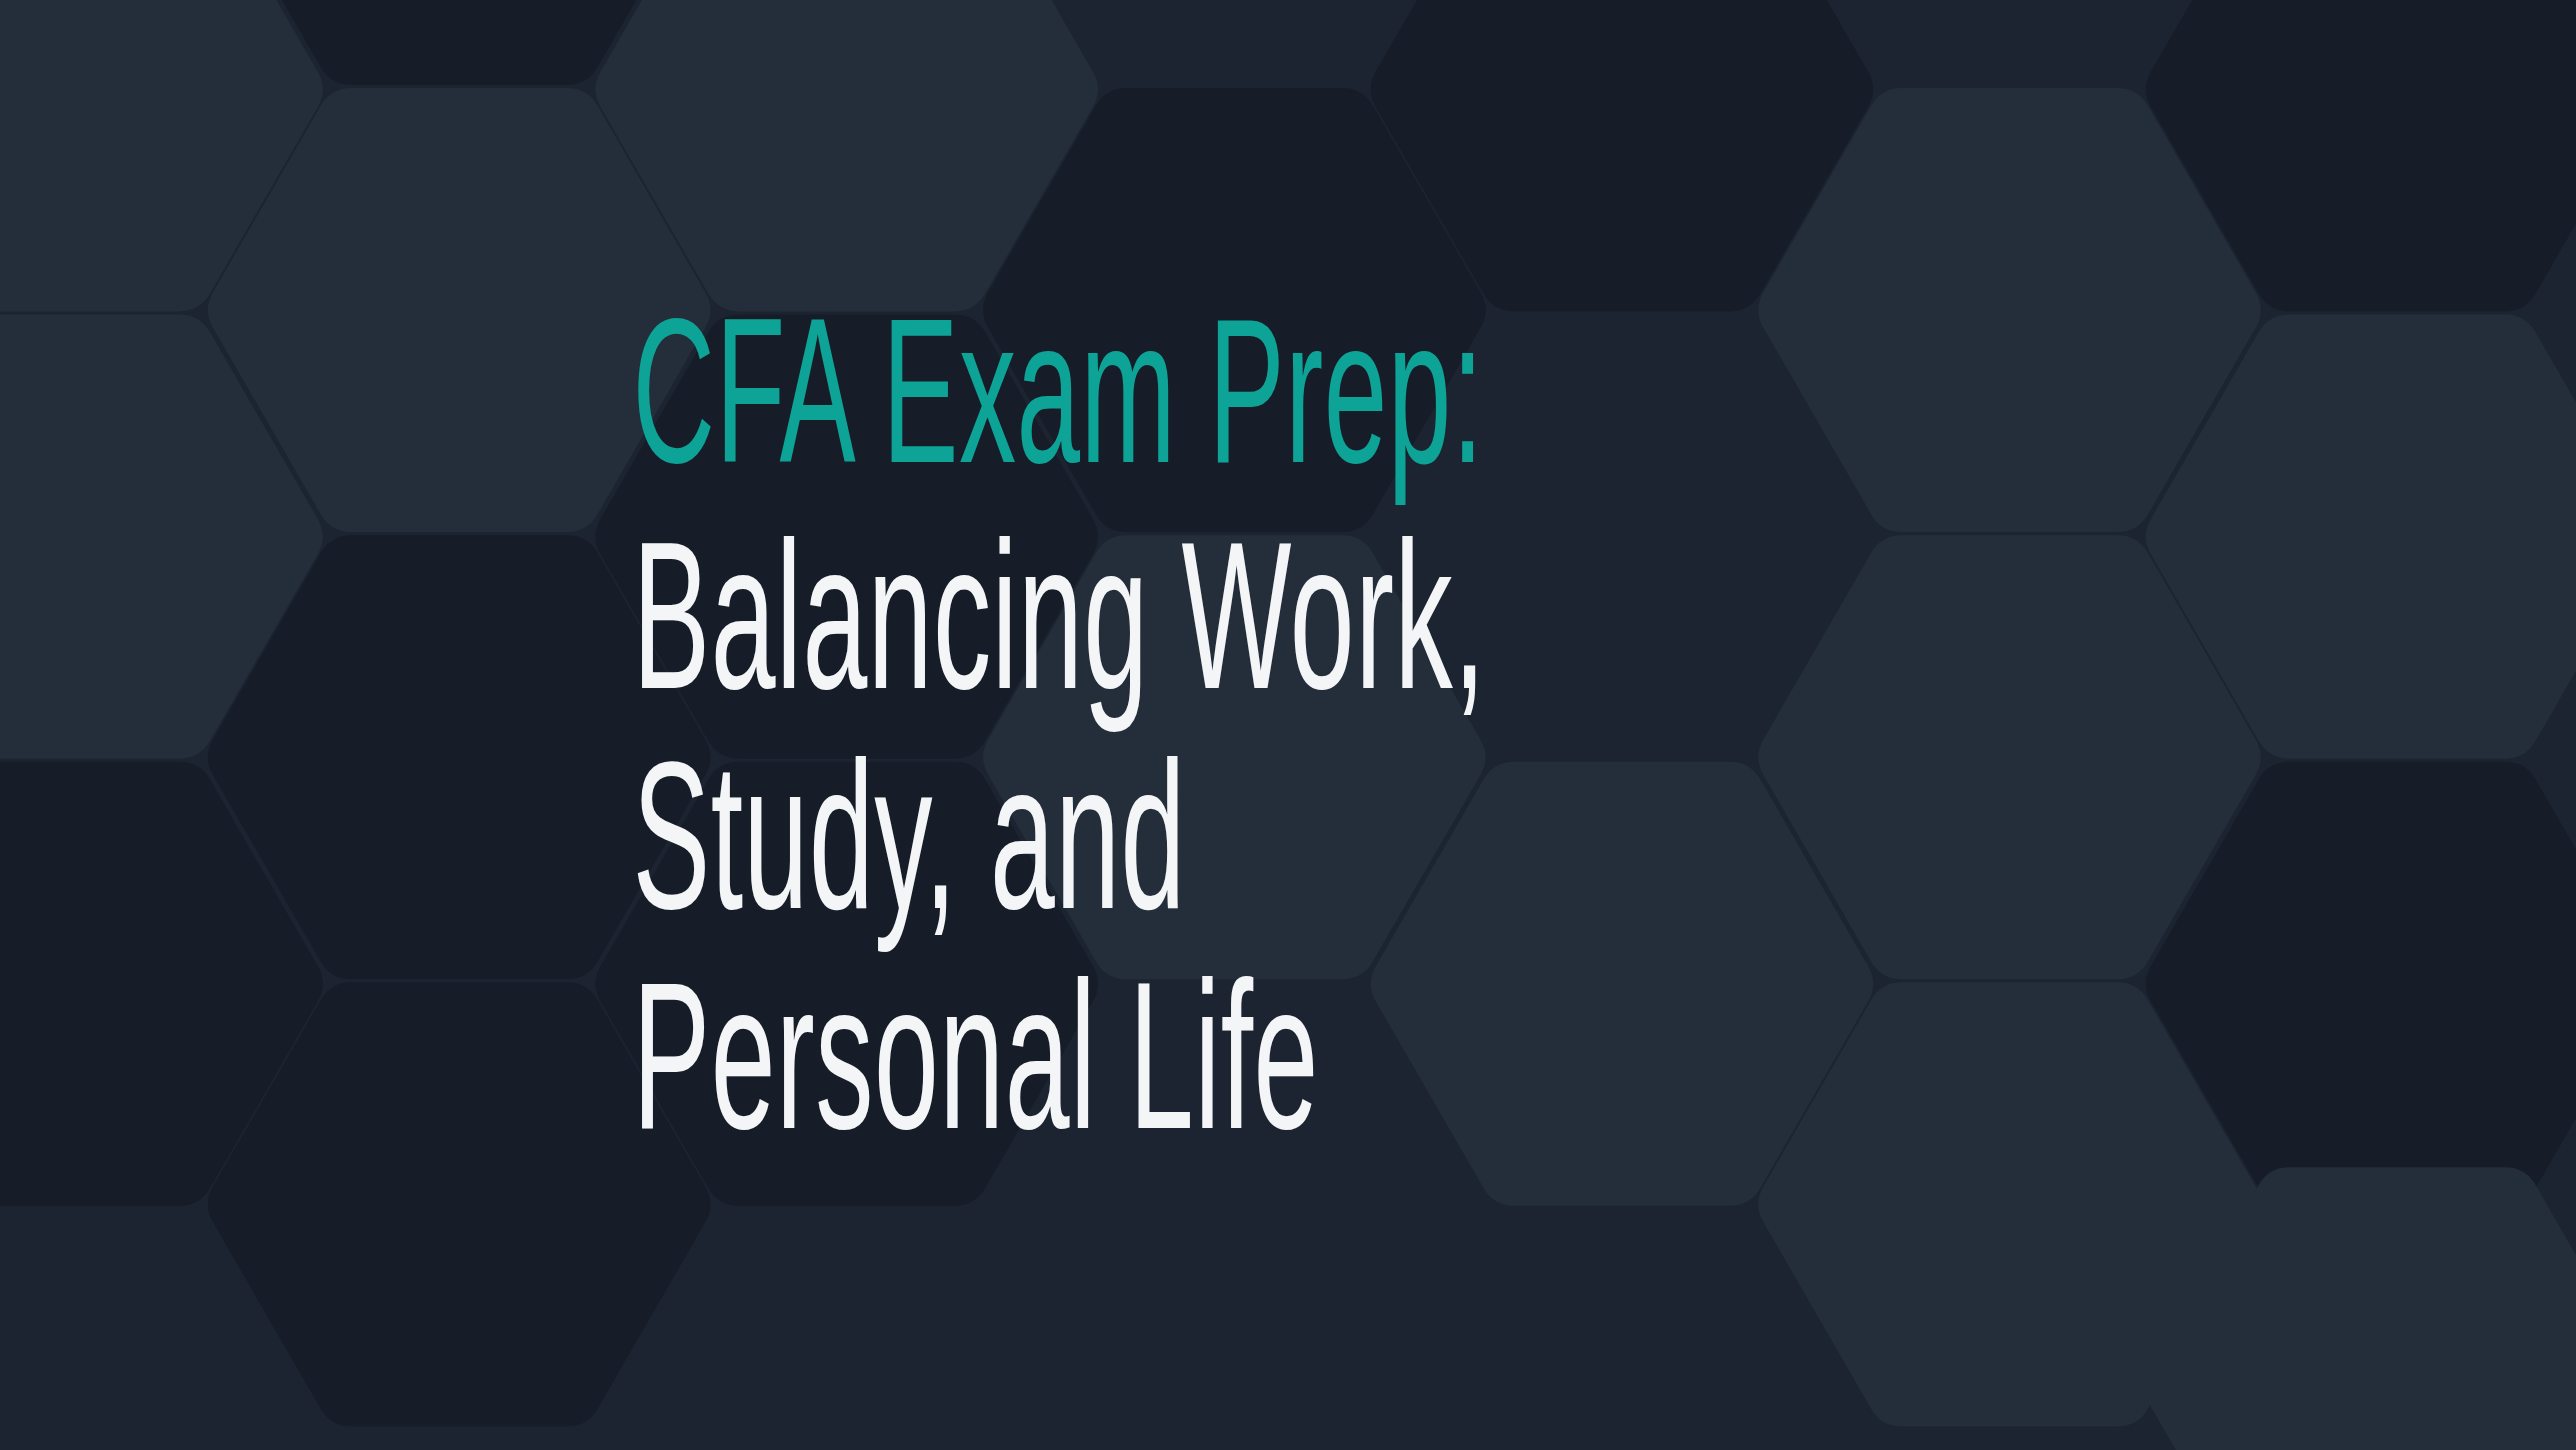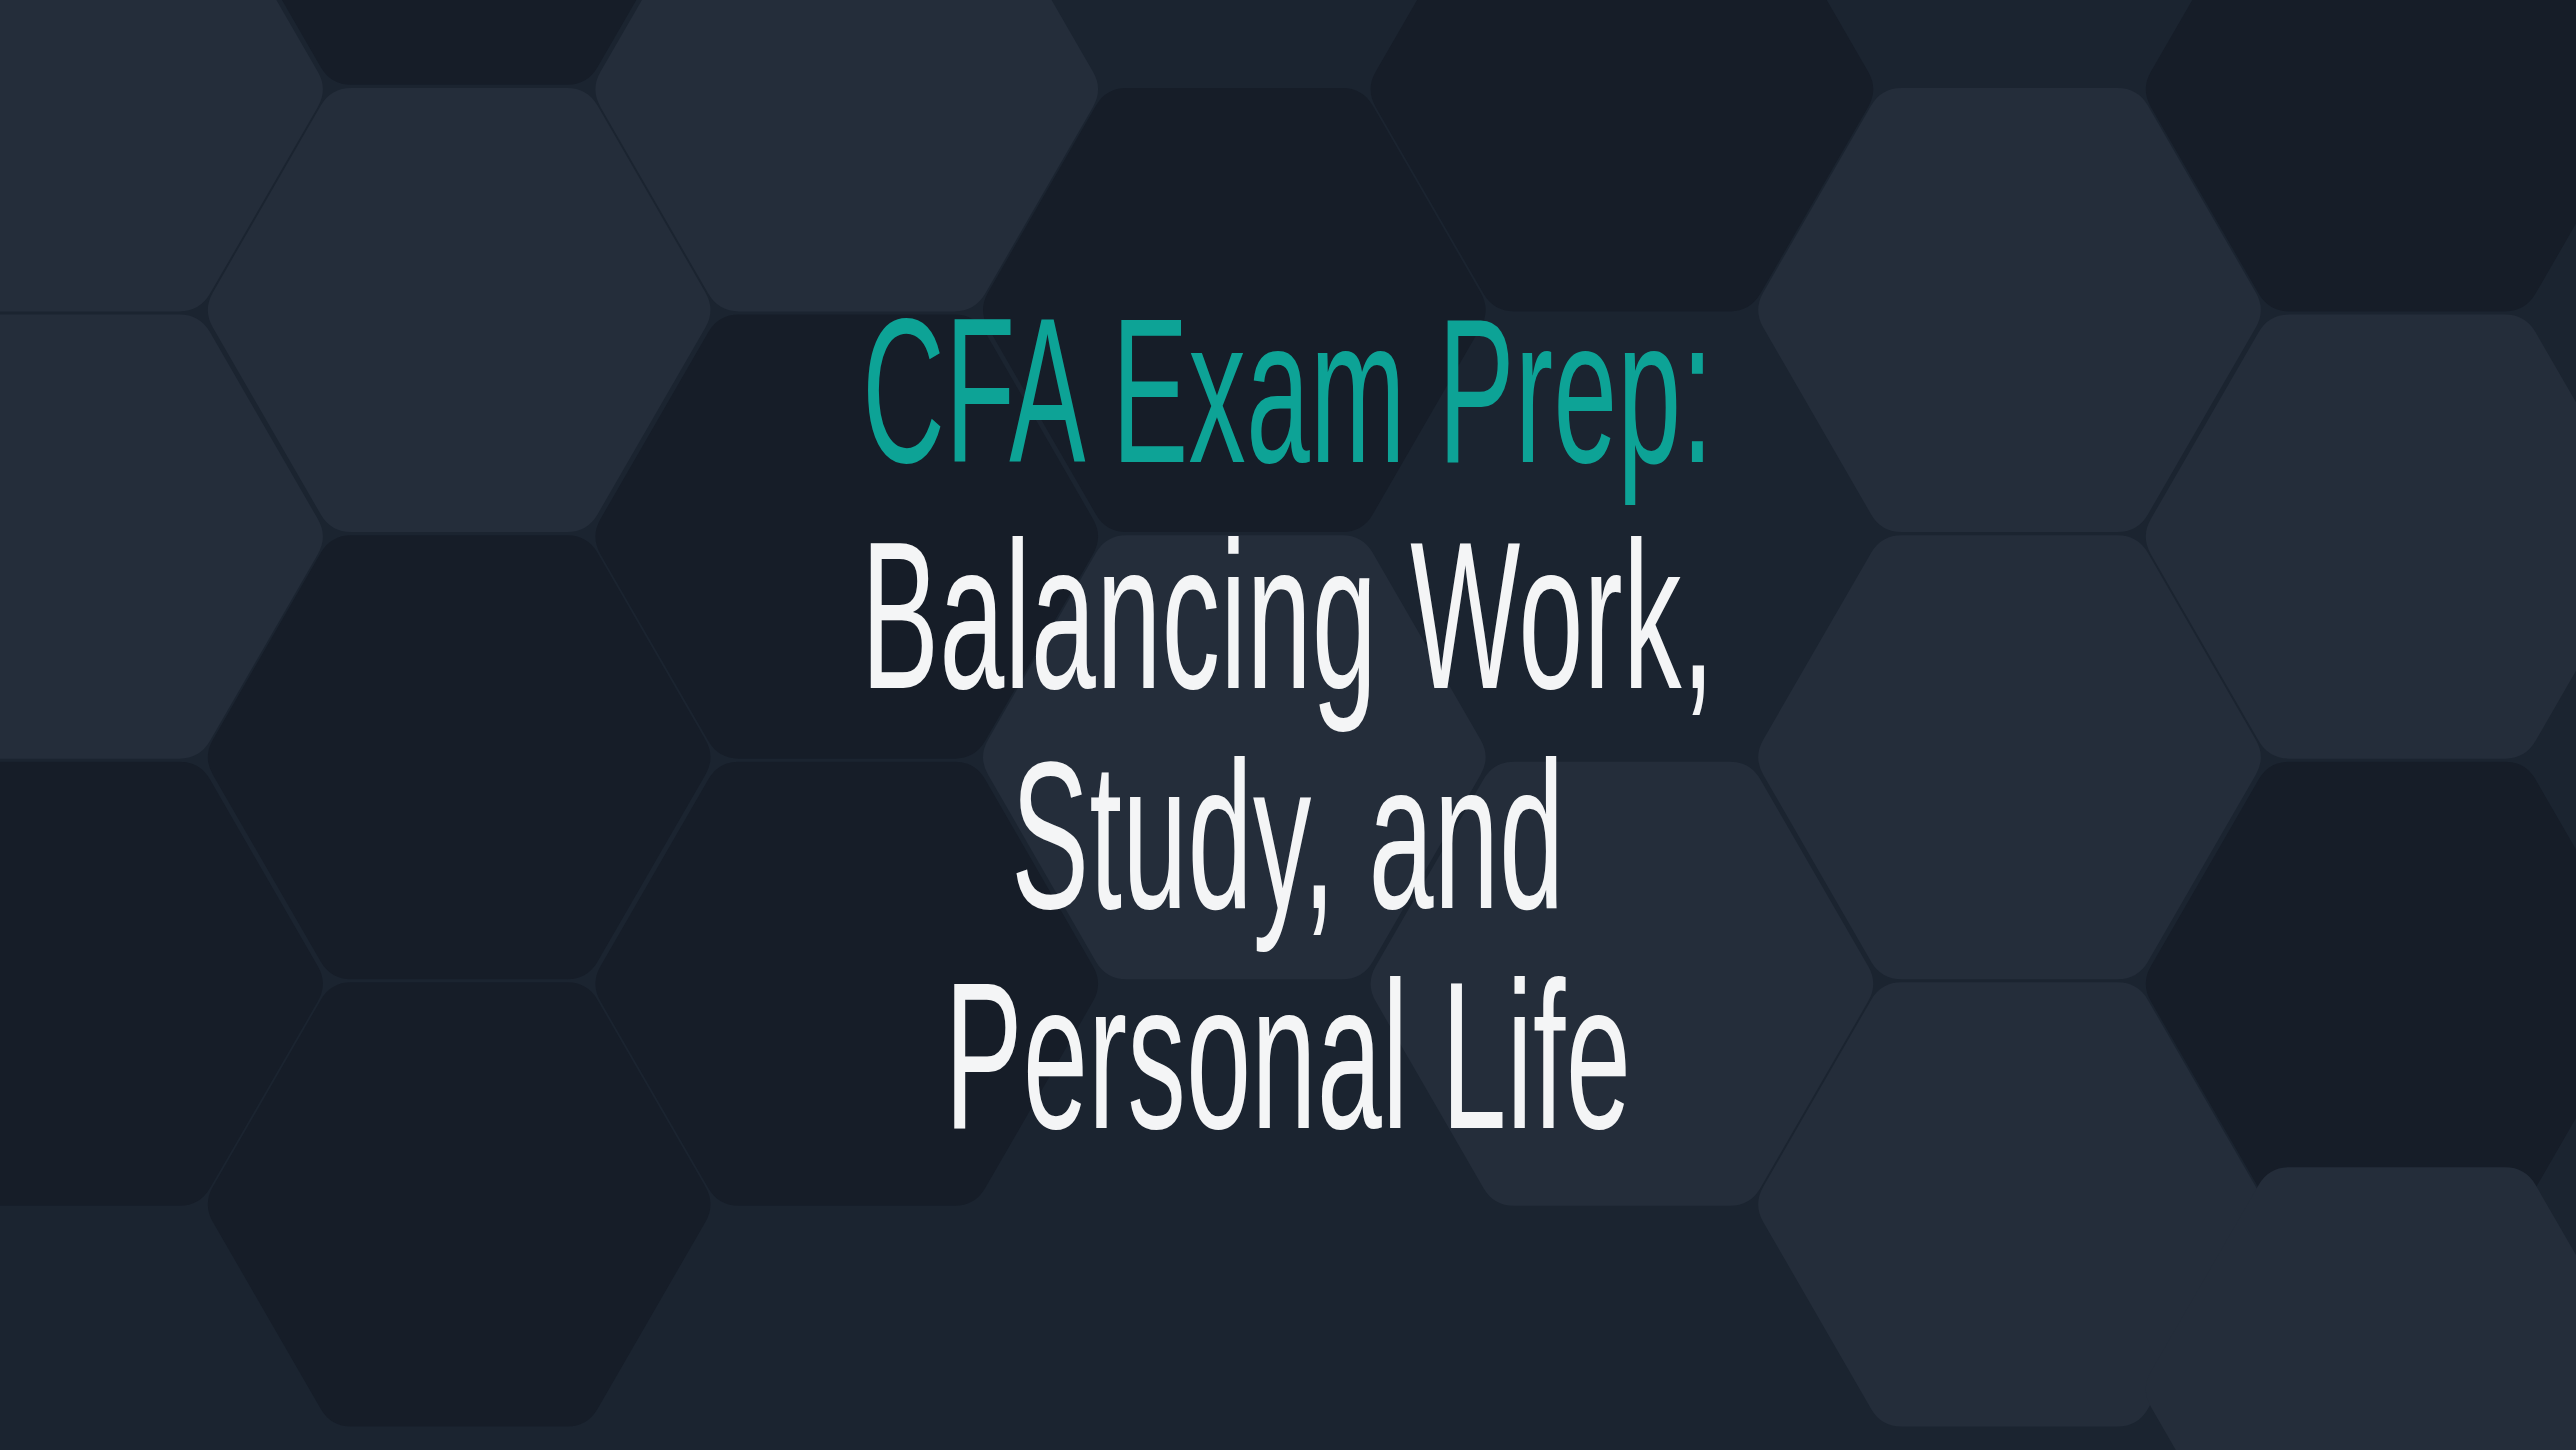--- a/index.html
+++ b/index.html
@@ -29,21 +29,20 @@
   }
 
   
   #title-block {
     position: absolute;
     z-index: 2;
     left: 0;
     right: 0;
     top: 50%;
     transform: translateY(-50%);
-    text-align: center;
     padding: 0 107px;
     box-sizing: border-box;
   }
 
   .line {
     display: block;
     white-space: nowrap;
     font-weight: 300;
     line-height: 1.06;
     letter-spacing: 0.004em;

